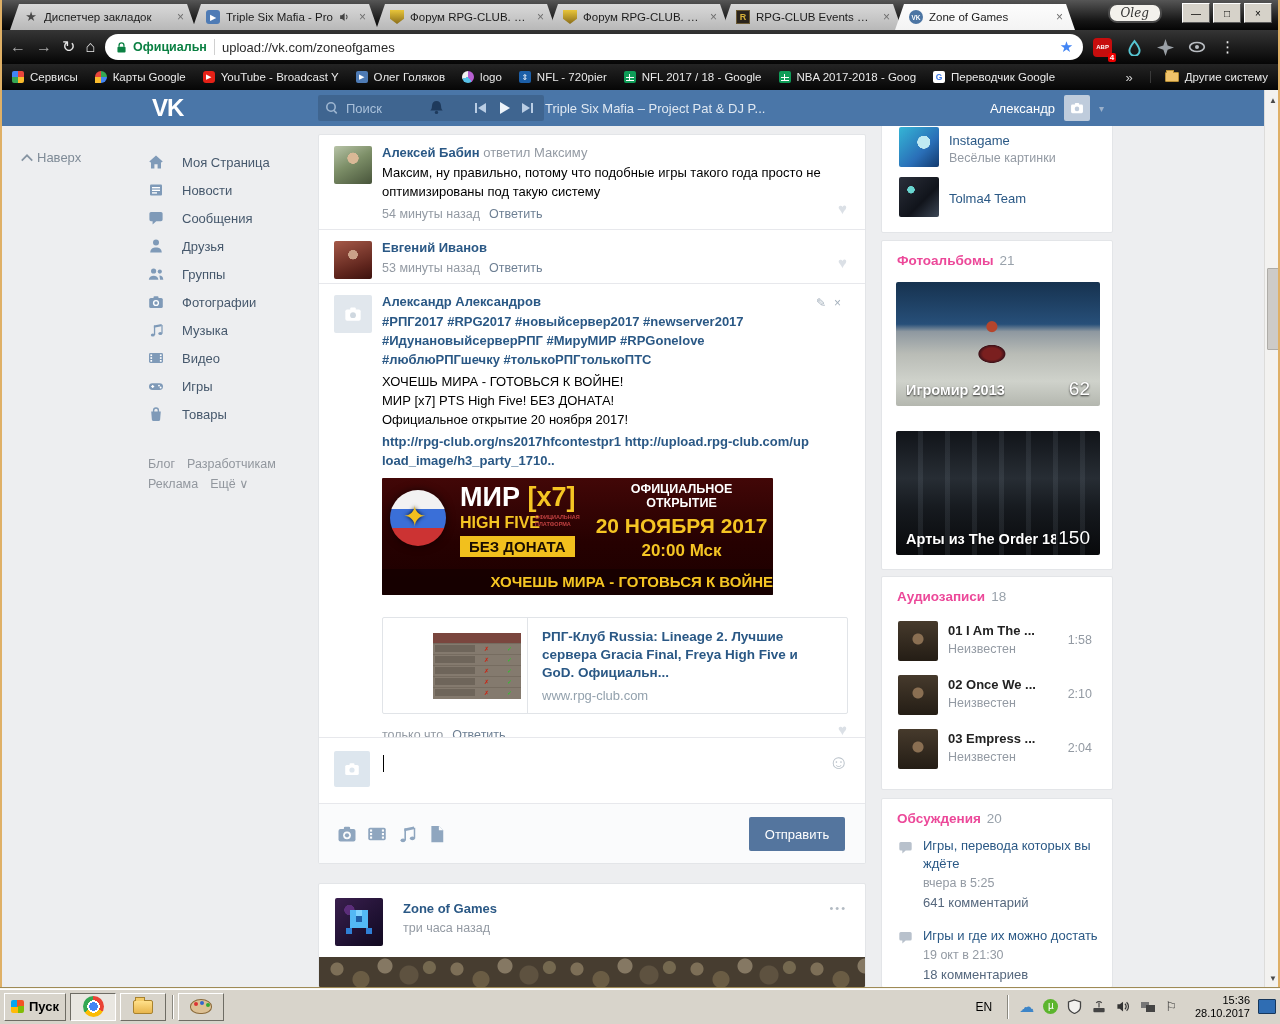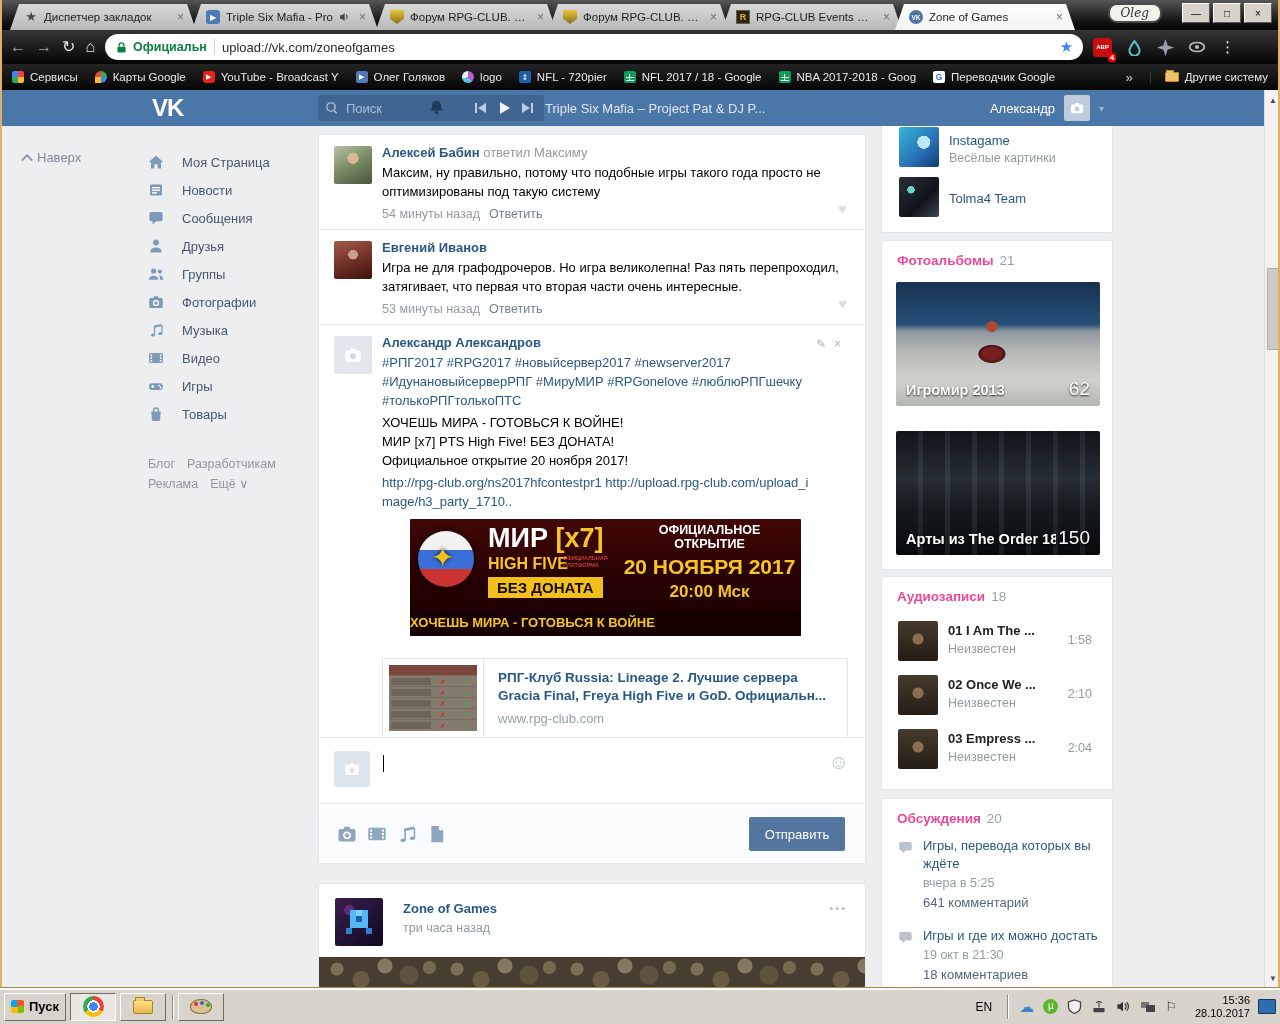--- a/index.html
+++ b/index.html
@@ -101,40 +101,40 @@
   .av1 { background:radial-gradient(circle at 50% 32%, #d9b896 17%, transparent 18%), linear-gradient(150deg,#b8c4a8,#7d8f68 45%,#47543a); }
   .av2 { background:radial-gradient(circle at 50% 36%, #caa188 15%, transparent 16%), linear-gradient(160deg,#a55948,#5e241c 70%,#3c120e); }
   .avcam { background:#e1e7ed; display:flex; align-items:center; justify-content:center; }
   .cname { font-size:13px; font-weight:bold; color:#2a5885; }
   .cname .rep { font-weight:normal; color:#939aa3; }
   .ctext { font-size:13px; line-height:19px; color:#000; margin-top:3px; }
   .cmeta { margin-top:6px; font-size:12.5px; color:#939aa3; }
   .cmeta .act { color:#6d7f93; margin-left:9px; }
   .heart { position:absolute; right:18px; bottom:12px; color:#dbe0e6; font-size:15px; }
   .cactions { position:absolute; right:16px; top:12px; color:#a4b0bc; font-size:12px; letter-spacing:8px; }
-  .blue { color:#2a5885; }
+  .blue { color:#2a5885;font-weight:bold; }
 
   .bannerimg { margin-top:8px; width:391px; height:117px; position:relative;
-    background:linear-gradient(#420707,#260101 55%,#1c0000); overflow:hidden; border-radius:1px;margin-left:28px; }
+    background:linear-gradient(#420707,#260101 55%,#1c0000); overflow:hidden; border-radius:1px; }
   .bglobe { position:absolute; left:8px; top:12px; width:56px; height:56px; border-radius:50%;
     background:linear-gradient(#f2f2f2 0 34%, #3a6fd8 34% 67%, #cc3333 67%); box-shadow:0 0 8px rgba(0,0,0,.6); }
   .bglobe::after { content:"✦"; position:absolute; left:13px; top:10px; color:#f2c01d; font-size:28px; text-shadow:0 0 4px #000; }
   .bmir { position:absolute; left:78px; top:4px; font-size:27px; font-weight:bold; color:#fff; }
   .bx7 { color:#f5c523; }
   .bhf { position:absolute; left:78px; top:36px; font-size:16px; font-weight:bold; color:#f5c523; }
   .bop { position:absolute; left:153px; top:36px; font-size:5.5px; color:#c04040; width:52px; line-height:7px; font-weight:bold; }
   .bnodon { position:absolute; left:78px; top:58px; background:#f2c01d; color:#1a0d00; font-weight:bold; font-size:15px; padding:2px 9px; }
   .bright { position:absolute; left:212px; top:4px; width:175px; text-align:center; }
   .bopen { color:#fff; font-weight:bold; font-size:12.5px; }
   .bdate { color:#f5c523; font-weight:bold; font-size:21px; margin-top:4px; }
   .btime { color:#f5c523; font-weight:bold; font-size:17px; margin-top:3px; }
   .bslogan { position:absolute; left:0; right:0; bottom:0; height:26px; background:rgba(20,0,0,.75);
-    color:#f5c523; font-weight:bold; font-size:13px; text-align:left; line-height:26px; white-space:nowrap; }
-
-  .lpreview { margin-top:22px; width:466px; border:1px solid #e1e4e8; border-radius:2px; display:flex; min-height:80px; }
+    color:#f5c523; font-weight:bold; font-size:15px; text-align:right; line-height:26px; white-space:nowrap; }
+
+  .lpreview { margin-top:22px; width:466px; border:1px solid #e1e4e8; border-radius:2px; display:flex; min-height:80px;padding-left:44px; }
   .lpthumb { width:101px; border-right:1px solid #e1e4e8; background:#fff; display:flex; align-items:center; justify-content:center; }
   .cmptable { width:88px; height:66px; background:#847a6e; font-size:6px; }
   .cmptable .hd { height:10px; background:#7a463e; }
   .cmptable .rw { display:flex; height:11px; border-top:1px solid #766c60; align-items:center; }
   .cmptable .rw i { flex:0 0 40px; height:7px; margin-left:2px; background:#6e655a; }
   .cmptable .rw .no { flex:1; color:#c21; text-align:center; font-style:normal; background:none; }
   .cmptable .rw .yes { flex:1; color:#2c2; text-align:center; font-style:normal; background:none; }
   .lpbody { flex:1; padding:10px 14px; }
   .lptitle { color:#2a5885; font-weight:bold; font-size:13.5px; line-height:18px; }
   .lpdomain { color:#93a1ad; font-size:13px; margin-top:6px; }
@@ -503,21 +503,20 @@
         <div class="comment">
           <div class="cava av1"></div>
           <div class="cname"><span>Алексей Бабин</span> <span class="rep">ответил Максиму</span></div>
           <div class="ctext">Максим, ну правильно, потому что подобные игры такого года просто не оптимизированы под такую систему</div>
           <div class="cmeta"><span>54 минуты назад</span><span class="act">Ответить</span></div>
           <span class="heart">♥</span>
         </div>
         <div class="comment">
           <div class="cava av2"></div>
           <div class="cname"><span>Евгений Иванов</span></div>
-          <div class="ctext">Игра не для графодрочеров. Но игра великолепна! Раз пять перепроходил, затягивает, что первая что вторая части очень интересные.</div>
           <div class="cmeta"><span>53 минуты назад</span><span class="act">Ответить</span></div>
           <span class="heart">♥</span>
         </div>
         <div class="comment" style="border-bottom:none">
           <div class="cava avcam">
             <svg width="18" height="18" viewBox="0 0 16 16">
                 <rect x="1.2" y="4" width="13.6" height="10" rx="1.6" fill="#fff"></rect>
                 <rect x="5.5" y="2.2" width="5" height="2.6" rx="1" fill="#fff"></rect>
                 <circle cx="8" cy="9" r="2.6" fill="#cfd8e0"></circle>
               </svg>

